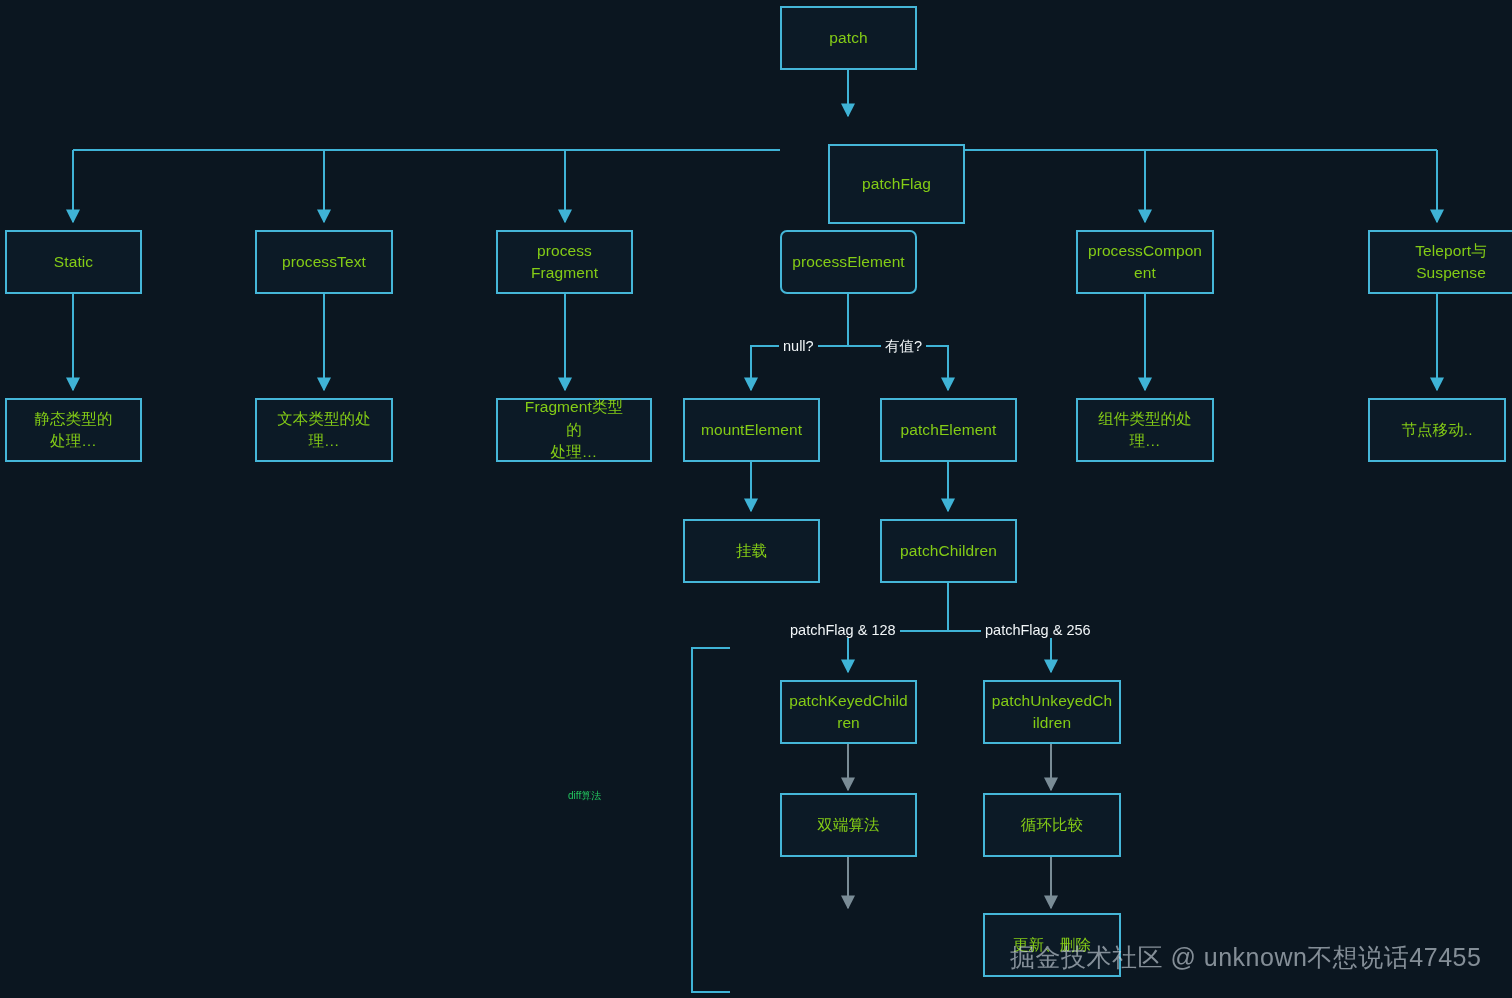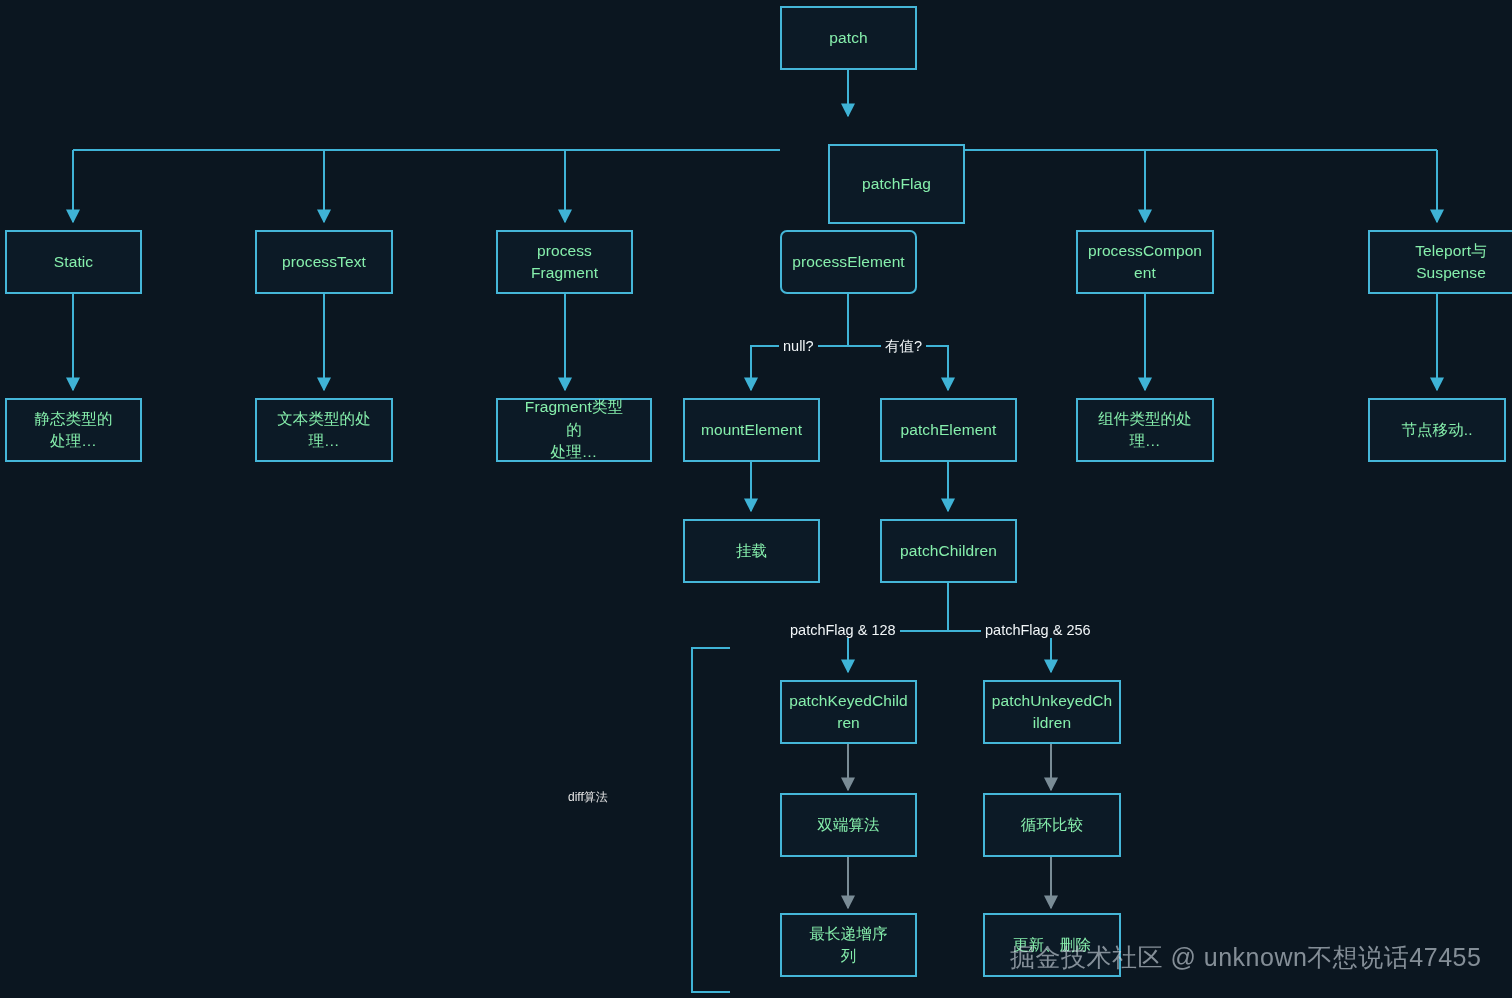--- a/index.html
+++ b/index.html
@@ -21,21 +21,21 @@
     top: 0;
     width: 1512px;
     height: 998px;
     pointer-events: none;
   }
   .node {
     position: absolute;
     box-sizing: border-box;
     border: 2px solid #45b6d8;
     background: #0c1a26;
-    color: #86efac;
+    color: #84cc16;
     display: flex;
     align-items: center;
     justify-content: center;
     text-align: center;
     font-size: 15.5px;
     line-height: 1.45;
     letter-spacing: .1px;
     padding: 2px 20px;
   }
   .node span { display: block; }
@@ -43,22 +43,22 @@
     position: absolute;
     color: #f2f6f8;
     font-size: 14.5px;
     white-space: nowrap;
     background: #0b1620;
     padding: 0 4px;
     line-height: 1;
   }
   .group-label {
     position: absolute;
-    color: #e5e5e5;
-    font-size: 12px;
+    color: #22c55e;
+    font-size: 10px;
     white-space: nowrap;
   }
   .watermark {
     position: absolute;
     color: rgba(206, 216, 224, 0.62);
     font-size: 25px;
     white-space: nowrap;
     letter-spacing: .5px;
   }
 </style>
@@ -203,23 +203,20 @@
   </div>
 
   <div class="node" style="left:780px;top:793px;width:137px;height:64px;">
     <span>双端算法</span>
   </div>
 
   <div class="node" style="left:983px;top:793px;width:138px;height:64px;">
     <span>循环比较</span>
   </div>
 
-  <div class="node" style="left:780px;top:913px;width:137px;height:64px;">
-    <span>最长递增序列</span>
-  </div>
 
   <div class="node" style="left:983px;top:913px;width:138px;height:64px;">
     <span>更新、删除</span>
   </div>
 
   <div class="edge-label" style="left:779px;top:339px;">
     <span>null?</span>
   </div>
 
   <div class="edge-label" style="left:881px;top:339px;">

